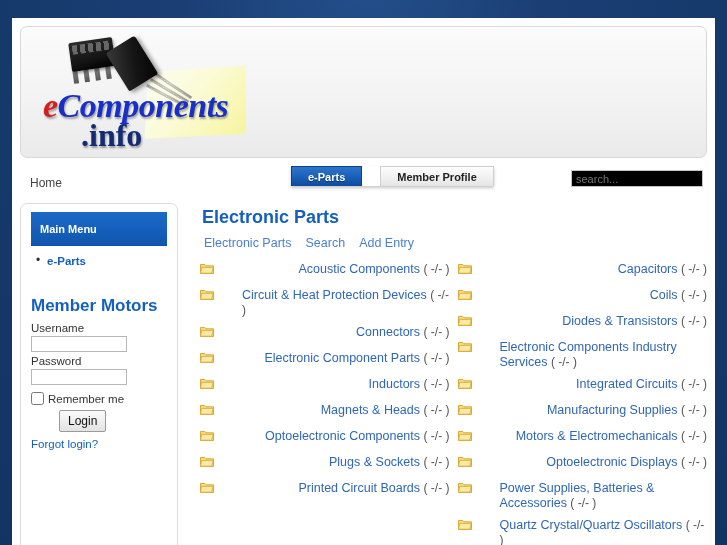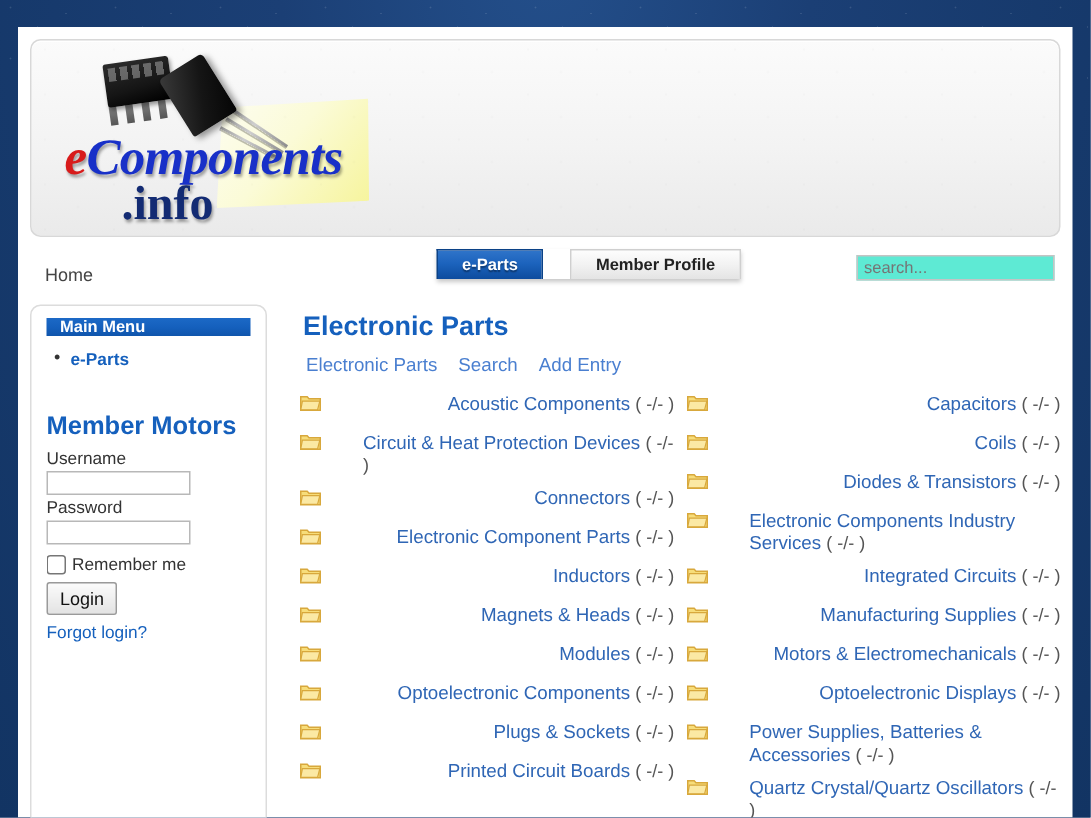--- a/index.html
+++ b/index.html
@@ -207,21 +207,21 @@
   .search-box {
     position: absolute;
     right: 12px; top: 3px;
     width: 132px;
     height: 17px;
     padding: 0 4px;
     font-size: 11px;
     font-family: "Liberation Sans", sans-serif;
     color: #777;
     border: 1px solid #c4c4c4;
-    background: #5eead4;
+    background: #000000;
     box-sizing: border-box;
     outline: none;
   }
 
   
   .body-wrap {
     position: relative;
     display: flex;
     padding: 0 8px 0 8px;
     gap: 10px;
@@ -236,21 +236,21 @@
     background: #ffffff;
     box-sizing: border-box;
     padding: 8px 10px 16px 10px;
     min-height: 330px;
   }
   .module-title {
     background: linear-gradient(to bottom, #1c69c6 0%, #1560bd 50%, #0f55ac 100%);
     color: #fff;
     font-size: 11px;
     font-weight: bold;
-    padding: 0 9px;
+    padding: 11px 9px;
     margin: 0 0 6px 0;
   }
   .menu-list {
     list-style: none;
     margin: 0 0 26px 0;
     padding: 0 0 0 16px;
   }
   .menu-list li {
     position: relative;
     padding: 2px 0;
@@ -303,20 +303,21 @@
   .remember-row input { margin: 0; }
   .login-btn {
     font-family: "Liberation Sans", sans-serif;
     font-size: 12px;
     color: #111;
     padding: 3px 8px;
     border: 1px solid #9a9a9a;
     border-radius: 2px;
     background: linear-gradient(to bottom, #fbfbfb, #e3e3e3);
     cursor: pointer;
+    margin-left: 28px;
   }
   .forgot {
     display: block;
     margin-top: 6px;
     font-size: 11.5px;
     color: #1560bd;
     text-decoration: none;
   }
 
   
@@ -507,29 +508,20 @@
                 </span>
                 <a class="cat-link" href="#">Magnets &amp; Heads <span class="cat-count">( -/- )</span></a>
               </div>
               <div class="cat-item">
                 <span class="folder-icon">
                   <svg class="folder-svg" width="14" height="12" viewBox="0 0 14 12" xmlns="http://www.w3.org/2000/svg">
   <path d="M0.5 1.5 h4.3 l1.2 1.3 h7.5 v7.7 h-13 z" fill="#f7dd7a" stroke="#d8a83c" stroke-width="1"></path>
   <path d="M1.6 4.4 h11.6 l-1.5 5.8 h-11.2 z" fill="#fbe9a4" stroke="#d8a83c" stroke-width=".8"></path>
 </svg>
                 </span>
-                <a class="cat-link" href="#">Modules <span class="cat-count">( -/- )</span></a>
-              </div>
-              <div class="cat-item">
-                <span class="folder-icon">
-                  <svg class="folder-svg" width="14" height="12" viewBox="0 0 14 12" xmlns="http://www.w3.org/2000/svg">
-  <path d="M0.5 1.5 h4.3 l1.2 1.3 h7.5 v7.7 h-13 z" fill="#f7dd7a" stroke="#d8a83c" stroke-width="1"></path>
-  <path d="M1.6 4.4 h11.6 l-1.5 5.8 h-11.2 z" fill="#fbe9a4" stroke="#d8a83c" stroke-width=".8"></path>
-</svg>
-                </span>
                 <a class="cat-link" href="#">Optoelectronic Components <span class="cat-count">( -/- )</span></a>
               </div>
               <div class="cat-item">
                 <span class="folder-icon">
                   <svg class="folder-svg" width="14" height="12" viewBox="0 0 14 12" xmlns="http://www.w3.org/2000/svg">
   <path d="M0.5 1.5 h4.3 l1.2 1.3 h7.5 v7.7 h-13 z" fill="#f7dd7a" stroke="#d8a83c" stroke-width="1"></path>
   <path d="M1.6 4.4 h11.6 l-1.5 5.8 h-11.2 z" fill="#fbe9a4" stroke="#d8a83c" stroke-width=".8"></path>
 </svg>
                 </span>
                 <a class="cat-link" href="#">Plugs &amp; Sockets <span class="cat-count">( -/- )</span></a>

